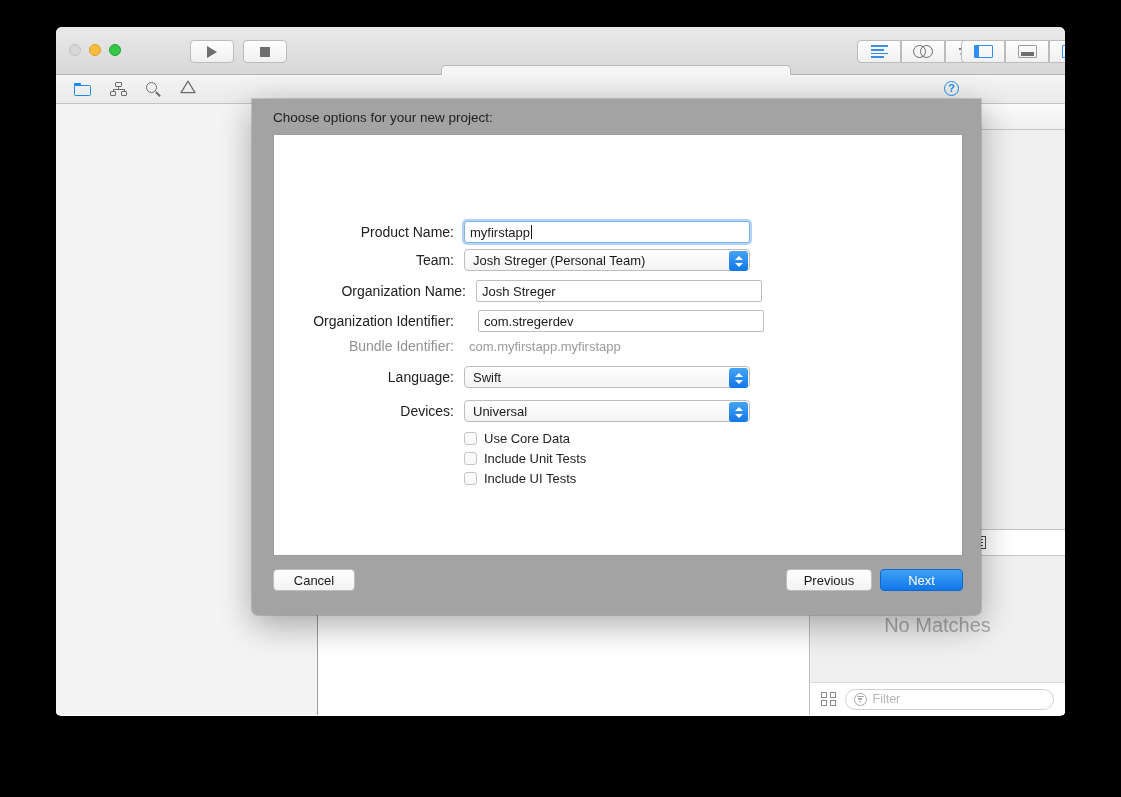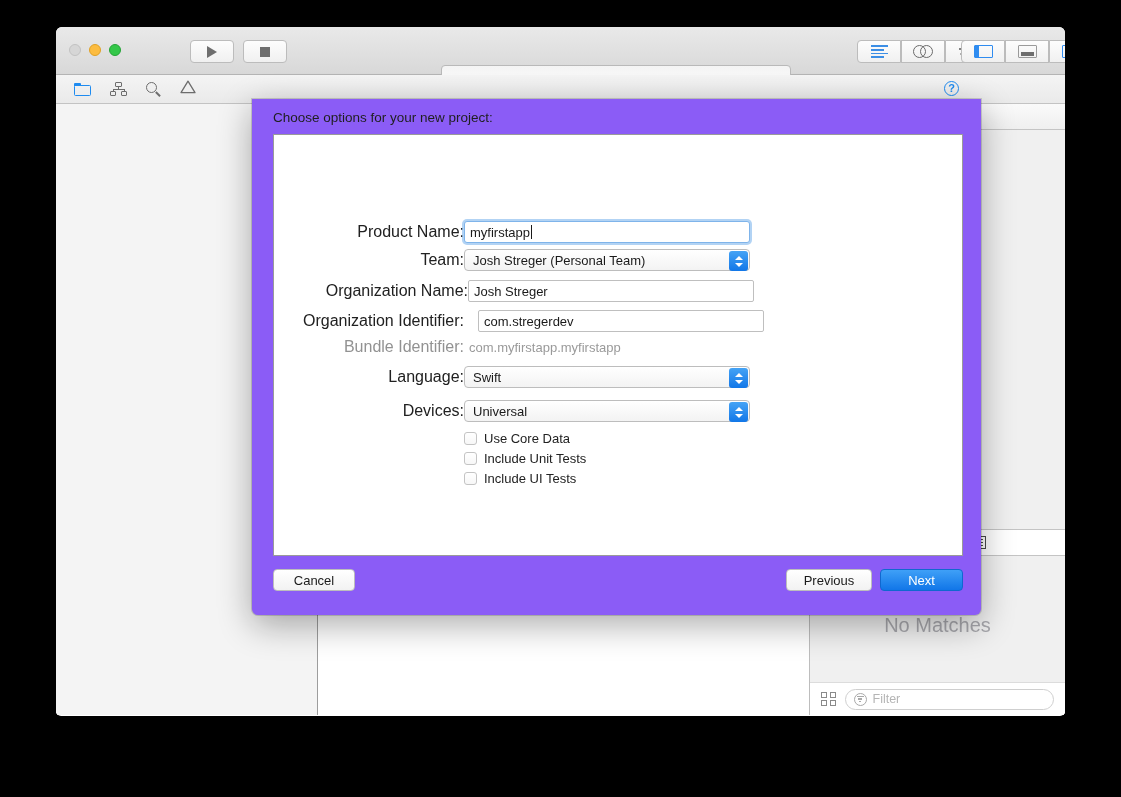--- a/index.html
+++ b/index.html
@@ -273,21 +273,21 @@
   .filter-glyph i:nth-child(1){ width:7px; }
   .filter-glyph i:nth-child(2){ width:4.5px; }
   .filter-glyph i:nth-child(3){ width:2px; }
   #filter-placeholder { color:#b5b5b5; font-size:12.5px; }
 
   
   #new-project-sheet {
     position:absolute;
     left: 196px; top: 72px;
     width: 729px; height: 516px;
-    background:#8b5cf6;
+    background:#a3a3a3;
     border-radius: 0 0 6px 6px;
     box-shadow: 0 10px 34px rgba(0,0,0,0.33), 0 0 0 1px rgba(0,0,0,0.14);
     z-index: 50;
   }
   #sheet-title {
     position:absolute; left:21px; top:11px;
     font-size:13.5px; color:#1f1f1f;
   }
   #sheet-body {
     position:absolute; left:21px; top:35px;
@@ -302,21 +302,22 @@
     left:0; top:0; width:100%;
   }
   .frow {
     position:absolute;
     display:flex;
     align-items:center;
   }
   .flabel {
     width: 190px;
     text-align:right;
-    font-size:16px;
+    padding-right: 10px;
+    font-size:14px;
     color:#212121;
     box-sizing:border-box;
   }
   .flabel.dim { color:#929292; }
 
   .ftext {
     width: 286px; height: 22px;
     border:1px solid #bfbfbf;
     background:#ffffff;
     box-sizing:border-box;
@@ -562,21 +563,21 @@
           <div class="flabel">Team:</div>
           <div class="fpopup">
             <span>Josh Streger (Personal Team)</span>
             <span class="stepper">
               <span class="chev up"></span>
                 <span class="chev down"></span>
             </span>
           </div>
         </div>
 
-        <div class="frow" style="left:4px; top:145px;">
+        <div class="frow" style="left:12px; top:145px;">
           <div class="flabel">Organization Name:</div>
           <div class="ftext">
             <span>Josh Streger</span>
           </div>
         </div>
 
         <div class="frow" style="left:0; top:175px;gap:14px;">
           <div class="flabel">Organization Identifier:</div>
           <div class="ftext">
             <span>com.stregerdev</span>

